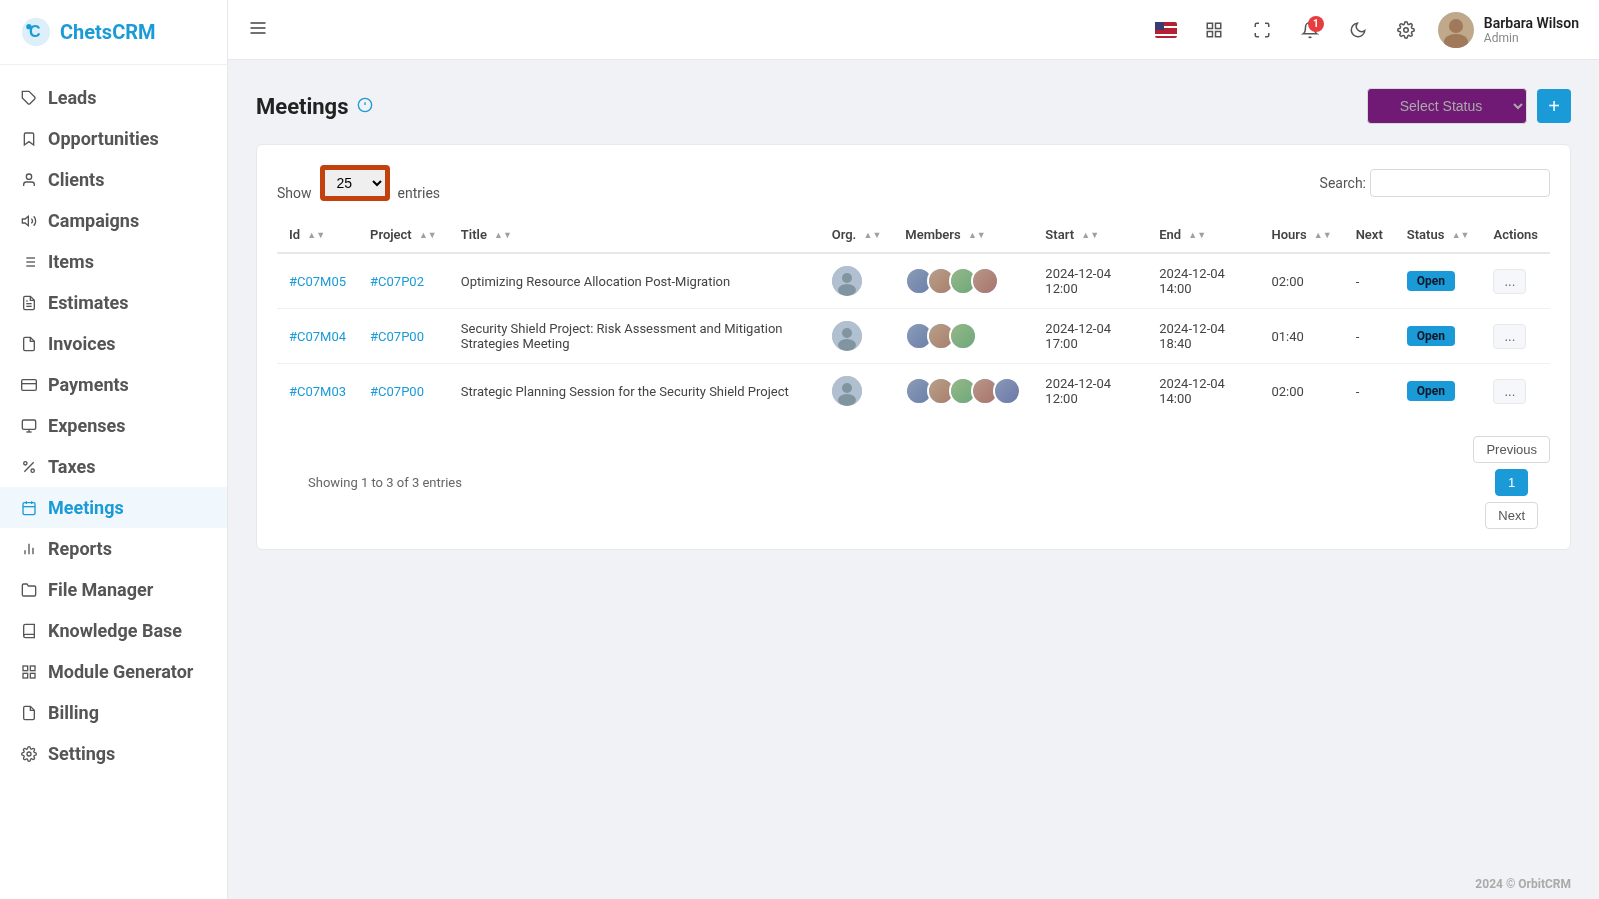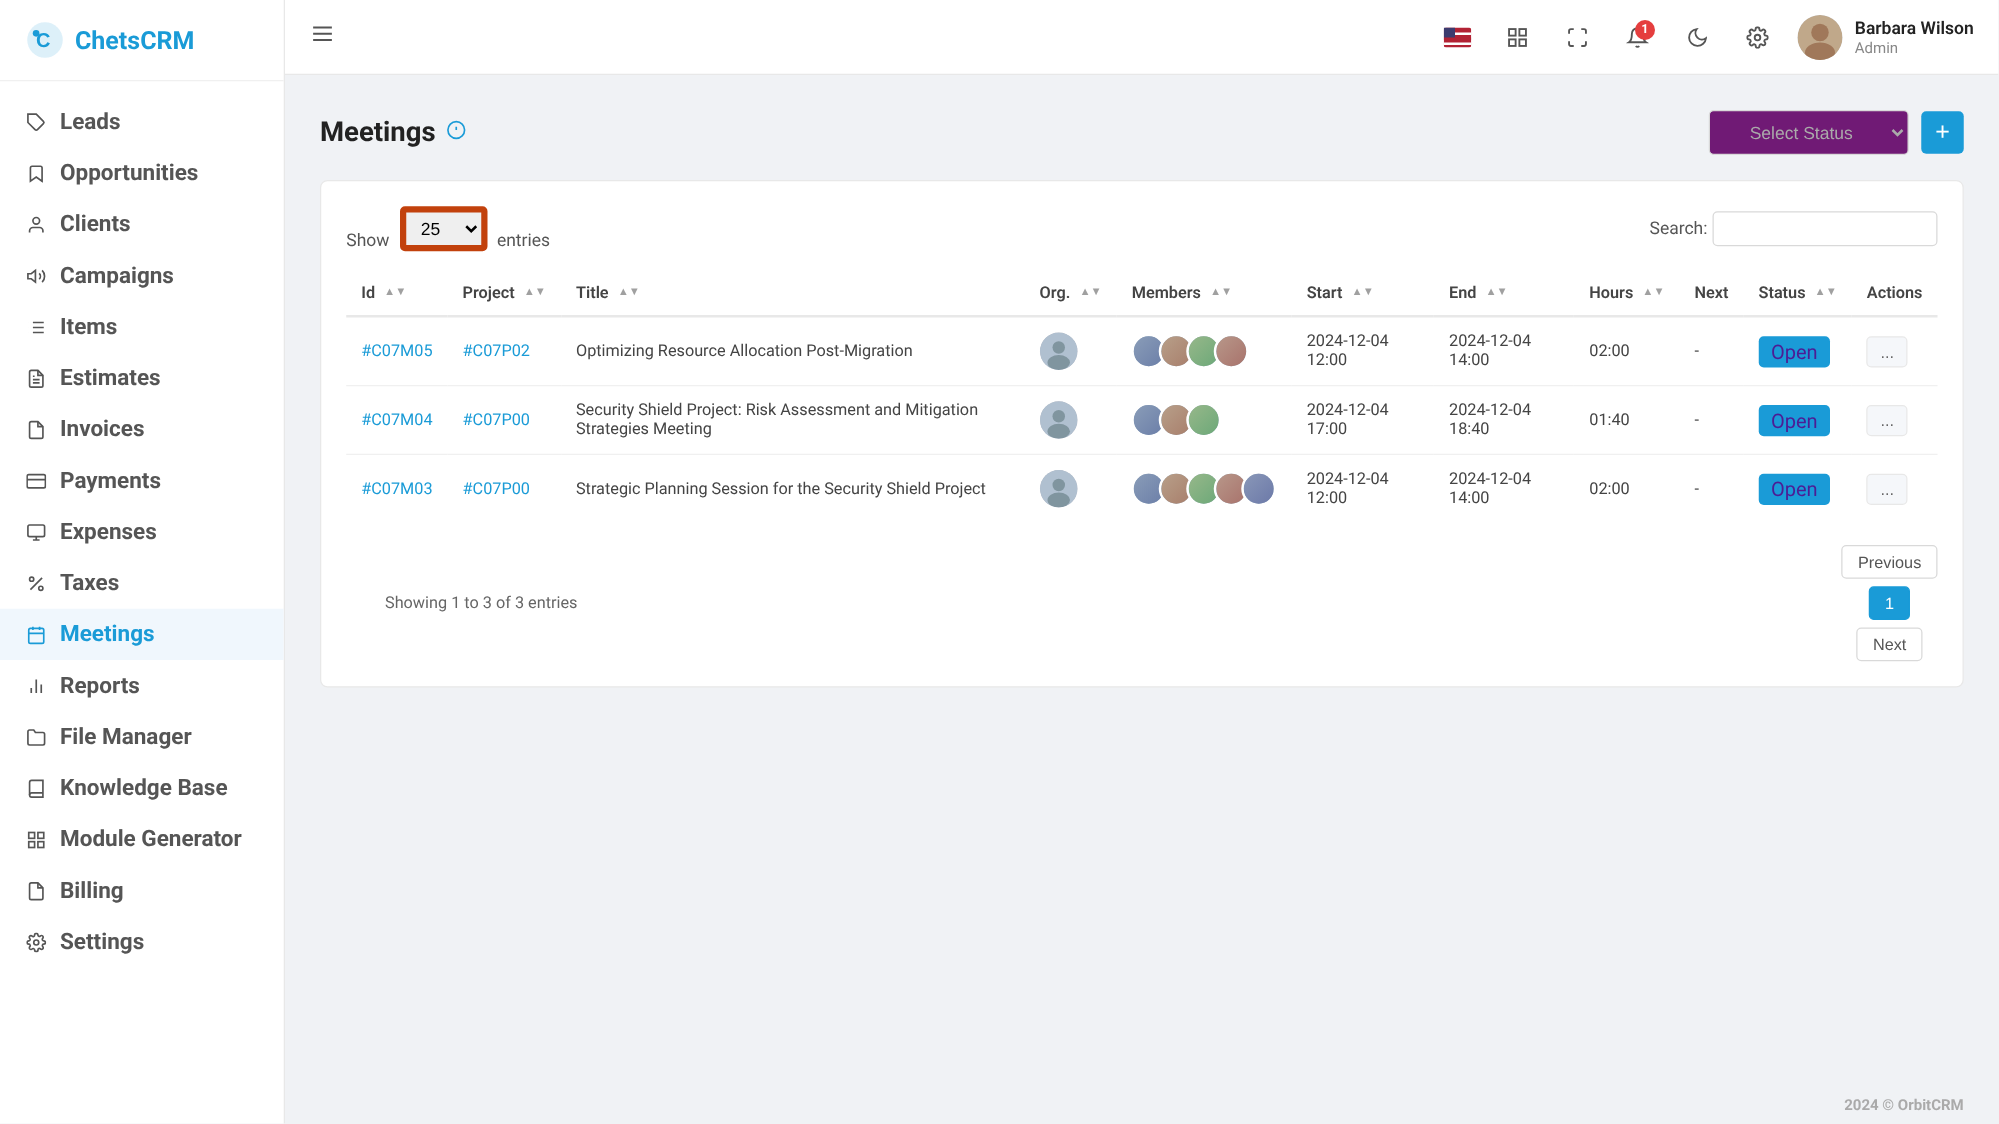--- a/index.html
+++ b/index.html
@@ -49,21 +49,21 @@
     .search-label { font-size: 14px; color: #555; }
     .search-input { border: 1px solid #d9d9d9; border-radius: 4px; padding: 5px 10px; font-size: 14px; outline: none; width: 180px; }
 
     table { width: 100%; border-collapse: collapse; }
     thead tr { border-bottom: 2px solid #e8e8e8; }
     th { padding: 10px 12px; text-align: left; font-size: 13px; font-weight: 600; color: #444; white-space: nowrap; }
     th .sort-icons { display: inline-flex; flex-direction: column; margin-left: 4px; opacity: 0.5; font-size: 9px; line-height: 1; vertical-align: middle; }
     td { padding: 12px; font-size: 13px; color: #444; border-bottom: 1px solid #f0f0f0; vertical-align: middle; }
     tbody tr:last-child td { border-bottom: none; }
     .link-blue { color: #1a9bd7; text-decoration: none; cursor: pointer; }
-    .status-badge { background: #1a9bd7; color: #4c1d95; border-radius: 4px; padding: 3px 10px; font-size: 16px; font-weight: 400; display: inline-block; }
+    .status-badge { background: #1a9bd7; color: #0f172a; border-radius: 4px; padding: 3px 10px; font-size: 12px; font-weight: 700; display: inline-block; }
     .action-btn { background: #f5f7fa; border: 1px solid #e8e8e8; border-radius: 4px; padding: 4px 10px; cursor: pointer; color: #666; font-size: 13px; }
     .org-avatar { width: 30px; height: 30px; border-radius: 50%; background: #b0b8c5; display: flex; align-items: center; justify-content: center; overflow: hidden; }
     .members-group { display: flex; }
     .members-group .member-avatar { width: 28px; height: 28px; border-radius: 50%; background: #9eb3c5; border: 2px solid #fff; margin-left: -6px; display: flex; align-items: center; justify-content: center; overflow: hidden; }
     .members-group .member-avatar:first-child { margin-left: 0; }
 
     .table-footer { display: flex; align-items: center; justify-content: space-between; margin-top: 18px; }
     .showing-text { font-size: 13px; color: #666; margin-left: 31px; }
     .pagination { display: flex; align-items: center; gap: 6px; flex-direction: column; }
     .page-btn { border: 1px solid #d9d9d9; background: #fff; border-radius: 4px; padding: 5px 12px; font-size: 13px; cursor: pointer; color: #555; }

